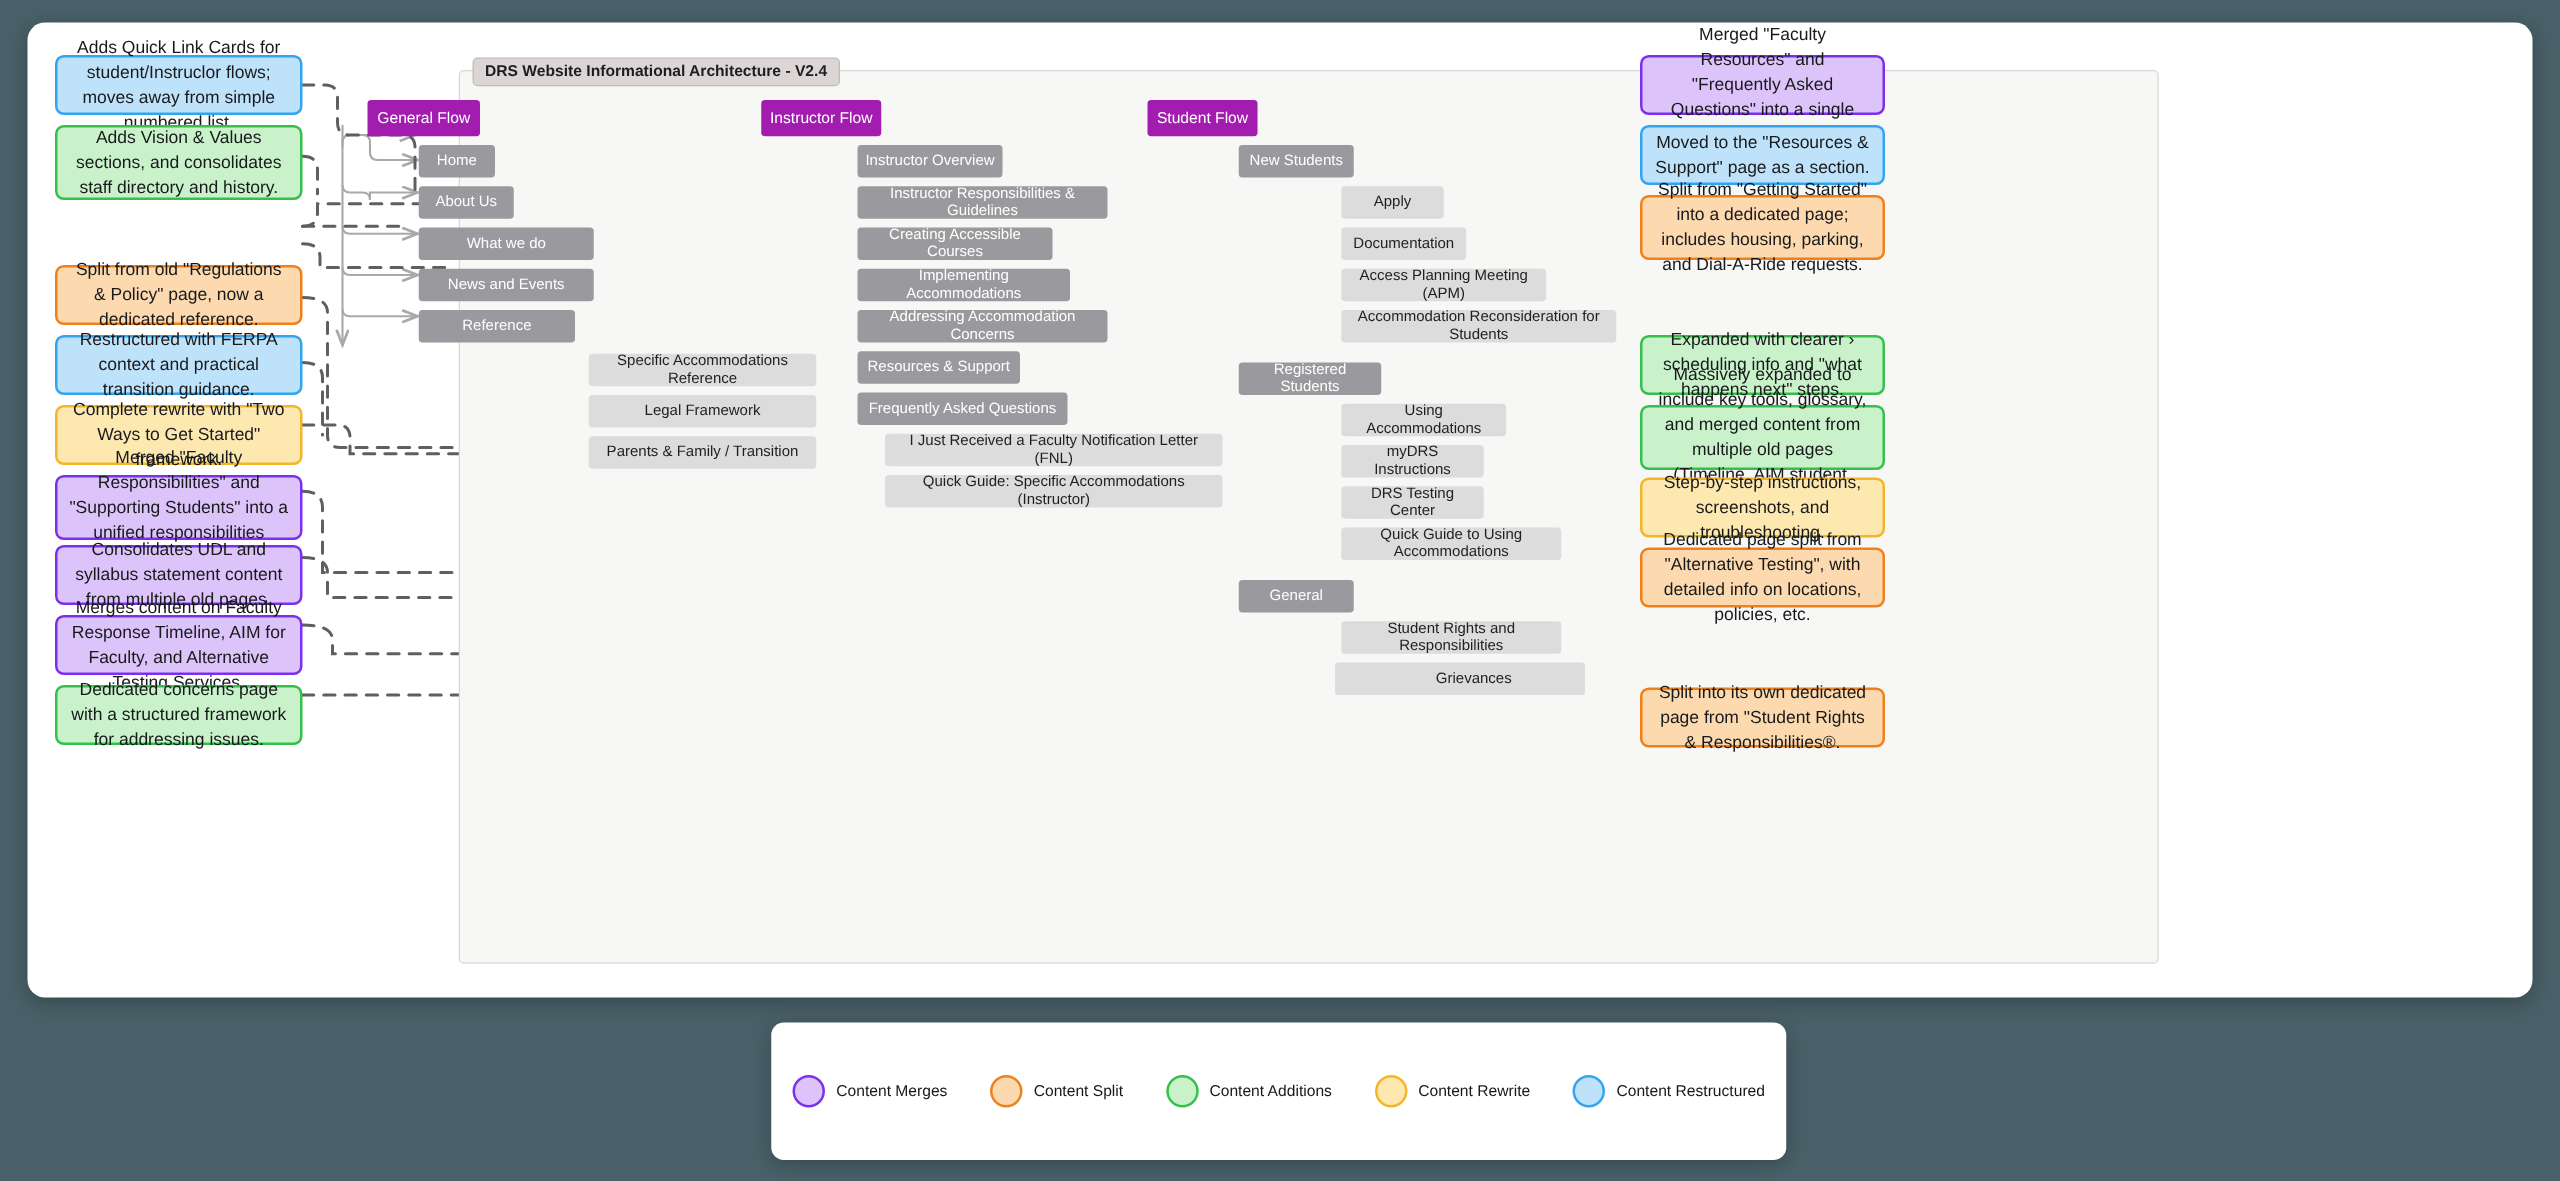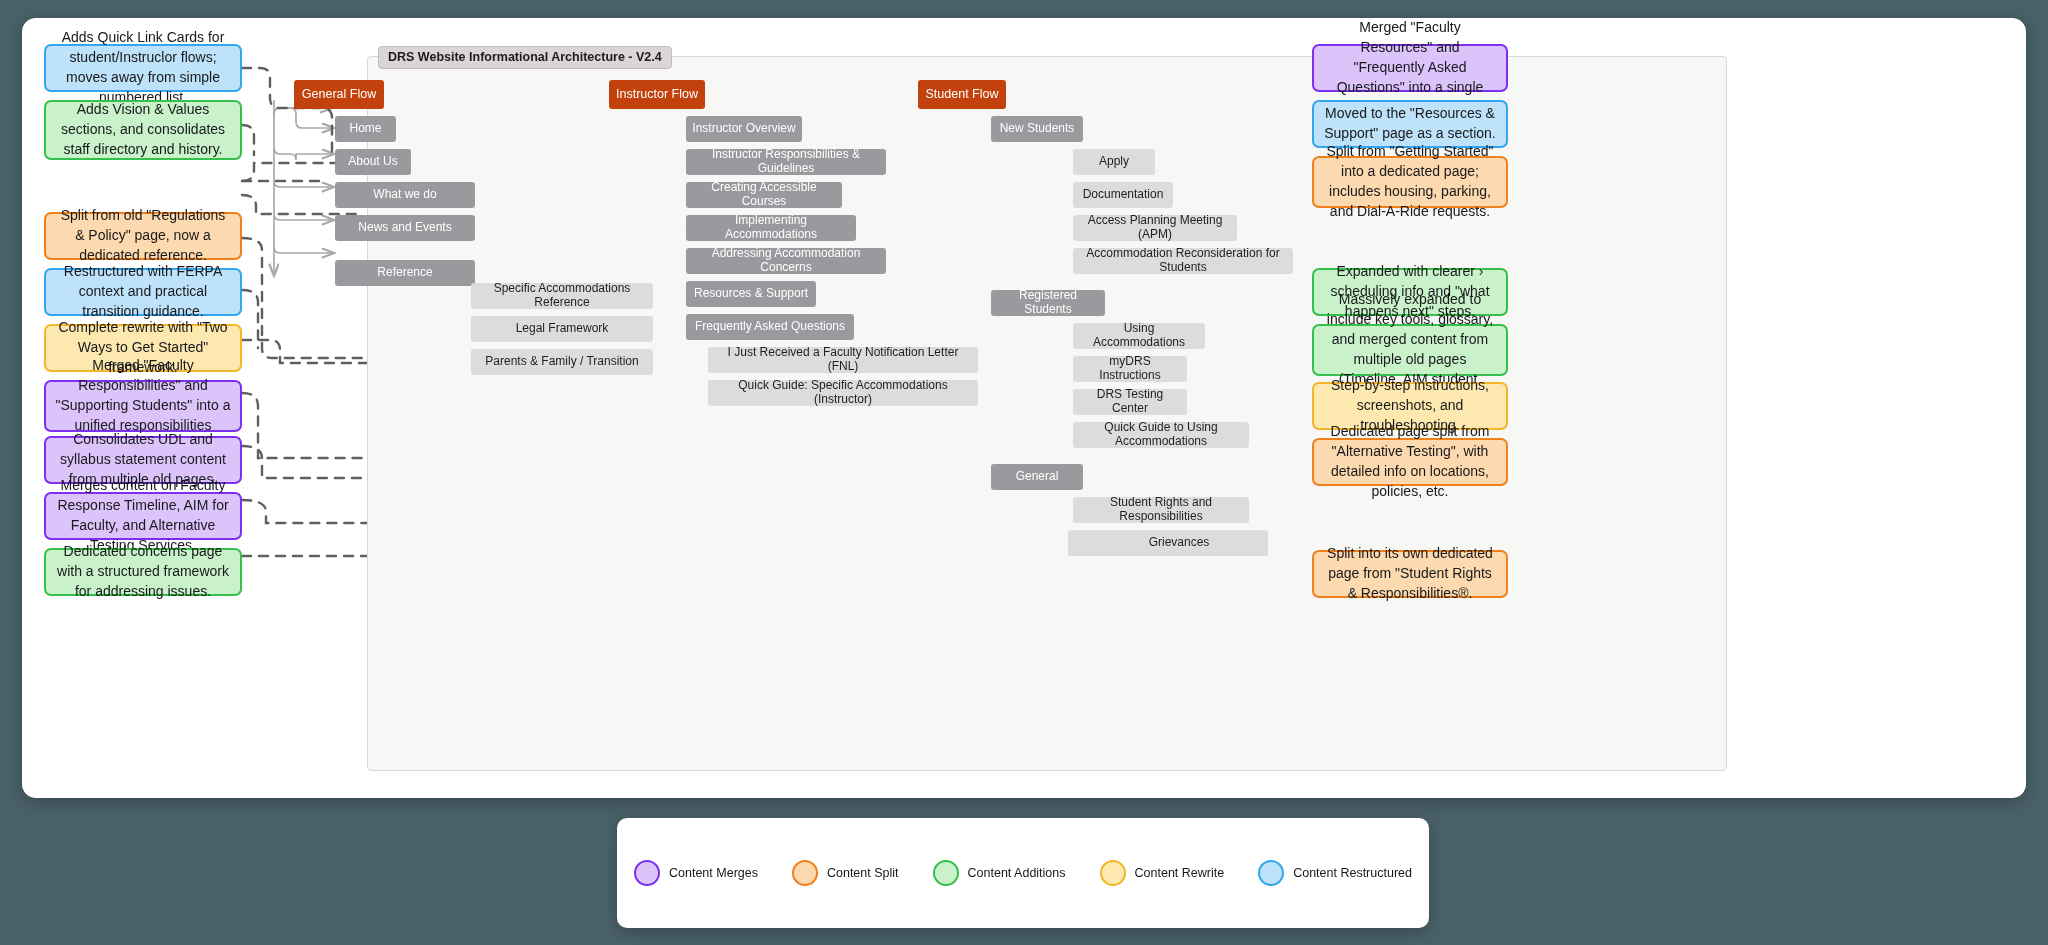--- a/index.html
+++ b/index.html
@@ -42,21 +42,21 @@
     color: #1d1d1d;
     white-space: nowrap;
   }
 
   
   #wires { position: absolute; left: 0; top: 0; width: 2004px; height: 780px; pointer-events: none; }
 
   
   .flow-head {
     position: absolute;
-    background: #c2410c;
+    background: #a21caf;
     color: #ffffff;
     font-size: 12.5px;
     text-align: center;
     padding: 7px 0 8px 0;
     border-radius: 3px;
     white-space: nowrap;
   }
 
   
   .node {
@@ -223,21 +223,21 @@
     <div id="frame">
       <div id="frame-title">DRS Website Informational Architecture - V2.4</div>
     </div>
 
     <div class="flow-head" style="left:272px; top:62px; width:90px;">General Flow</div>
 
     <div class="node lvl1" style="left:313px; top:98px; width:61px;">Home</div>
     <div class="node lvl1" style="left:313px; top:131px; width:76px;">About Us</div>
     <div class="node lvl1" style="left:313px; top:164px; width:140px;">What we do</div>
     <div class="node lvl1" style="left:313px; top:197px; width:140px;">News and Events</div>
-    <div class="node lvl1" style="left:313px; top:242px; width:140px;">Reference</div>
+    <div class="node lvl1" style="left:313px; top:230px; width:125px;">Reference</div>
 
     <div class="node lvl2" style="left:449px; top:265px; width:182px;">Specific Accommodations Reference</div>
     <div class="node lvl2" style="left:449px; top:298px; width:182px;">Legal Framework</div>
     <div class="node lvl2" style="left:449px; top:331px; width:182px;">Parents &amp; Family / Transition</div>
 
     <div class="flow-head" style="left:587px; top:62px; width:96px;">Instructor Flow</div>
 
     <div class="node lvl1" style="left:664px; top:98px; width:116px;">Instructor Overview</div>
     <div class="node lvl1" style="left:664px; top:131px; width:200px;">Instructor Responsibilities &amp; Guidelines</div>
     <div class="node lvl1" style="left:664px; top:164px; width:156px;">Creating Accessible Courses</div>

